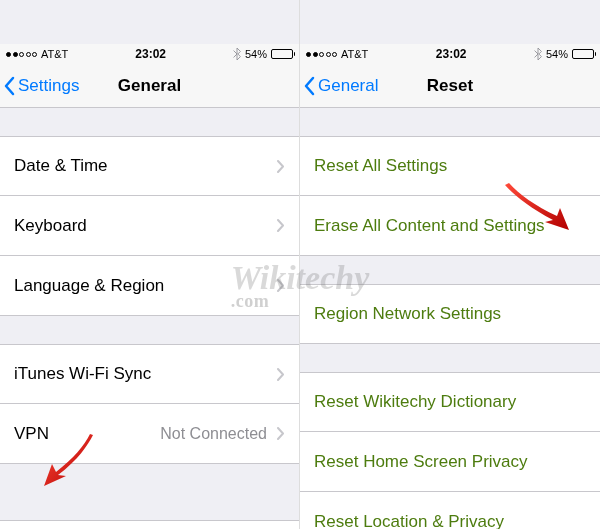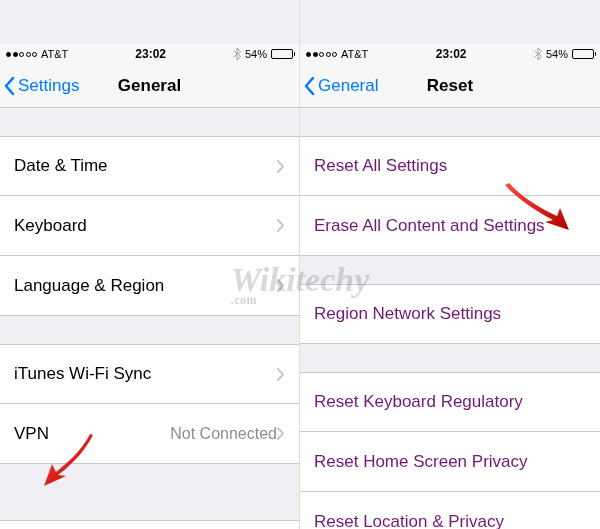--- a/index.html
+++ b/index.html
@@ -85,22 +85,22 @@
     height: 60px;
     display: flex; align-items: center; justify-content: space-between;
     padding: 12px 14px;
     border-bottom: 1px solid #c8c7cc;
     font-size: 17px;
     cursor: pointer;
     position: relative;
   }
   .row.first { border-top: 1px solid #c8c7cc; }
   .row .label { color: #000; }
-  .row .label.blue { color: #701a75; }
-  .row .value { color: #8e8e93; font-size: 16px; margin-right: 0; }
+  .row .label.blue { color: #4d7c0f; }
+  .row .value { color: #8e8e93; font-size: 16px; margin-right: 10px; }
   .row .rchev { width: 8px; height: 13px; flex-shrink: 0; }
   .row .right { display: flex; align-items: center; }
 
   
   .arrow {
     position: absolute;
     pointer-events: none;
   }
 
   
@@ -111,21 +111,21 @@
     transform: translate(-50%, -50%);
     font-family: Georgia, serif;
     font-style: italic;
     font-size: 34px;
     color: rgba(120,120,120,0.28);
     font-weight: 600;
     line-height: 0.9;
     pointer-events: none;
   }
   .watermark .sub {
-    font-size: 12px;
+    font-size: 18px;
     font-style: normal;
     display: block;
     color: rgba(120,120,120,0.35);
     letter-spacing: 0.5px;
   }
 </style>
 </head>
 <body>
 
 <div class="wrap">
@@ -270,21 +270,21 @@
 
       <div class="spacer"></div>
 
       <div class="row first">
         <span class="label blue">Region Network Settings</span>
       </div>
 
       <div class="spacer"></div>
 
       <div class="row first">
-        <span class="label blue">Reset Keyboard Regulatory</span>
+        <span class="label blue">Reset Wikitechy Dictionary</span>
       </div>
       <div class="row">
         <span class="label blue">Reset Home Screen Privacy</span>
       </div>
       <div class="row">
         <span class="label blue">Reset Location &amp; Privacy</span>
       </div>
     </div>
 
     <svg class="arrow" style="left:195px; top:180px;" width="80" height="55" viewBox="0 0 80 55">

